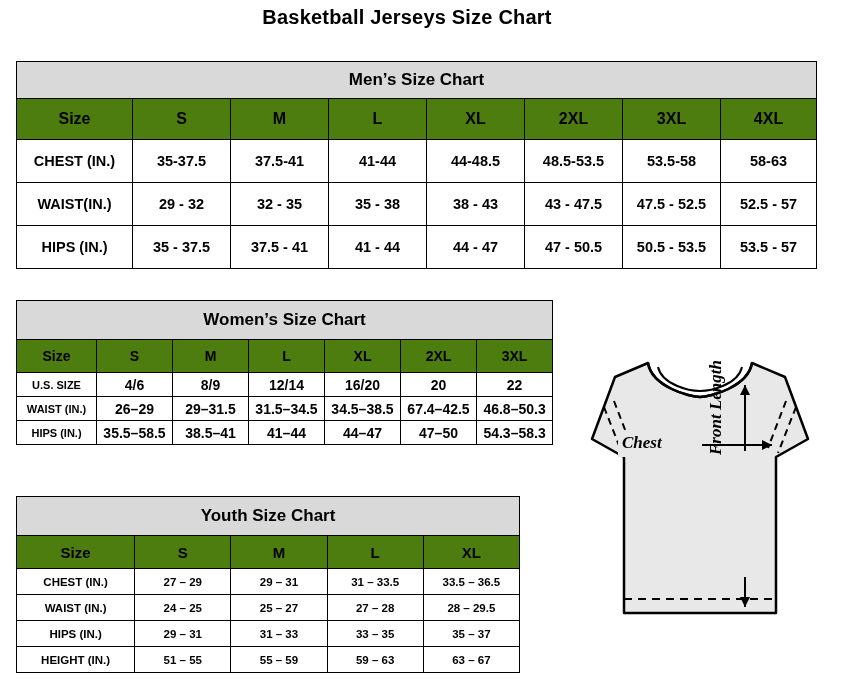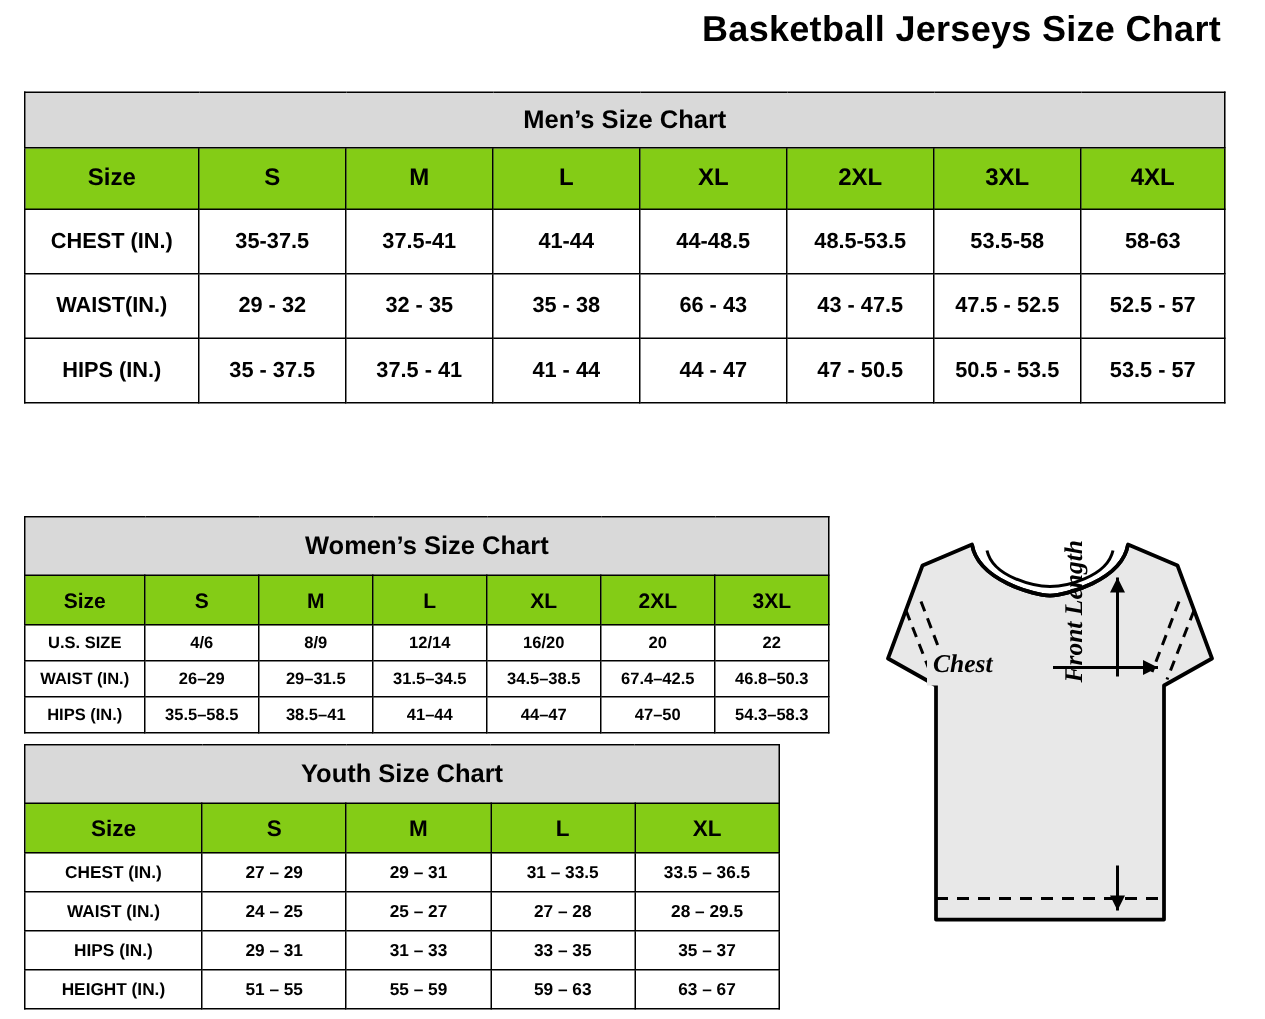--- a/index.html
+++ b/index.html
@@ -13,22 +13,22 @@
     position: relative;
     font-family: "Liberation Sans", sans-serif;
     color: #000000;
     overflow: hidden;
   }
   #page-title {
     position: absolute;
     top: 6px;
     left: 0;
     width: 814px;
-    text-align: right;
-    font-size: 24px;
+    text-align: center;
+    font-size: 20px;
     font-weight: bold;
     letter-spacing: 0.2px;
   }
   table {
     border-collapse: collapse;
     table-layout: fixed;
   }
   table td, table th {
     border: 1px solid #000000;
     text-align: center;
@@ -38,21 +38,21 @@
     padding: 0;
   }
   .caption-cell {
     background: #d9d9d9 !important;
     font-size: 17px;
     font-weight: bold;
     height: 36px;
     text-align: center;
   }
   .hdr-cell {
-    background: #84cc16;
+    background: #4d7c0f;
     font-size: 15px;
     font-weight: bold;
   }
 
   
   #men-table {
     position: absolute;
     left: 16px;
     top: 61px;
     width: 800px;
@@ -60,25 +60,24 @@
   #men-table .hdr-cell { height: 40px; font-size: 16px; }
   #men-table tbody td { height: 42px; font-size: 14.5px; }
   #men-table tbody td.rowlabel { font-size: 14.5px; }
 
   
   #women-table {
     position: absolute;
     left: 16px;
     top: 300px;
     width: 536px;
-    margin-top: 44px;
   }
   #women-table .caption-cell { height: 38px; font-size: 17px; }
   #women-table .hdr-cell { height: 32px; font-size: 14px; }
-  #women-table tbody td { height: 23px; font-size: 11px; }
+  #women-table tbody td { height: 23px; font-size: 14px; }
   #women-table tbody td.rowlabel { font-size: 11px; }
 
   
   #youth-table {
     position: absolute;
     left: 16px;
     top: 496px;
     width: 504px;
   }
   #youth-table .caption-cell { height: 38px; font-size: 17px; }
@@ -155,21 +154,21 @@
       <td>44-48.5</td>
       <td>48.5-53.5</td>
       <td>53.5-58</td>
       <td>58-63</td>
     </tr>
     <tr>
       <td class="rowlabel">WAIST(IN.)</td>
       <td>29 - 32</td>
       <td>32 - 35</td>
       <td>35 - 38</td>
-      <td>66 - 43</td>
+      <td>38 - 43</td>
       <td>43 - 47.5</td>
       <td>47.5 - 52.5</td>
       <td>52.5 - 57</td>
     </tr>
     <tr>
       <td class="rowlabel">HIPS (IN.)</td>
       <td>35 - 37.5</td>
       <td>37.5 - 41</td>
       <td>41 - 44</td>
       <td>44 - 47</td>

